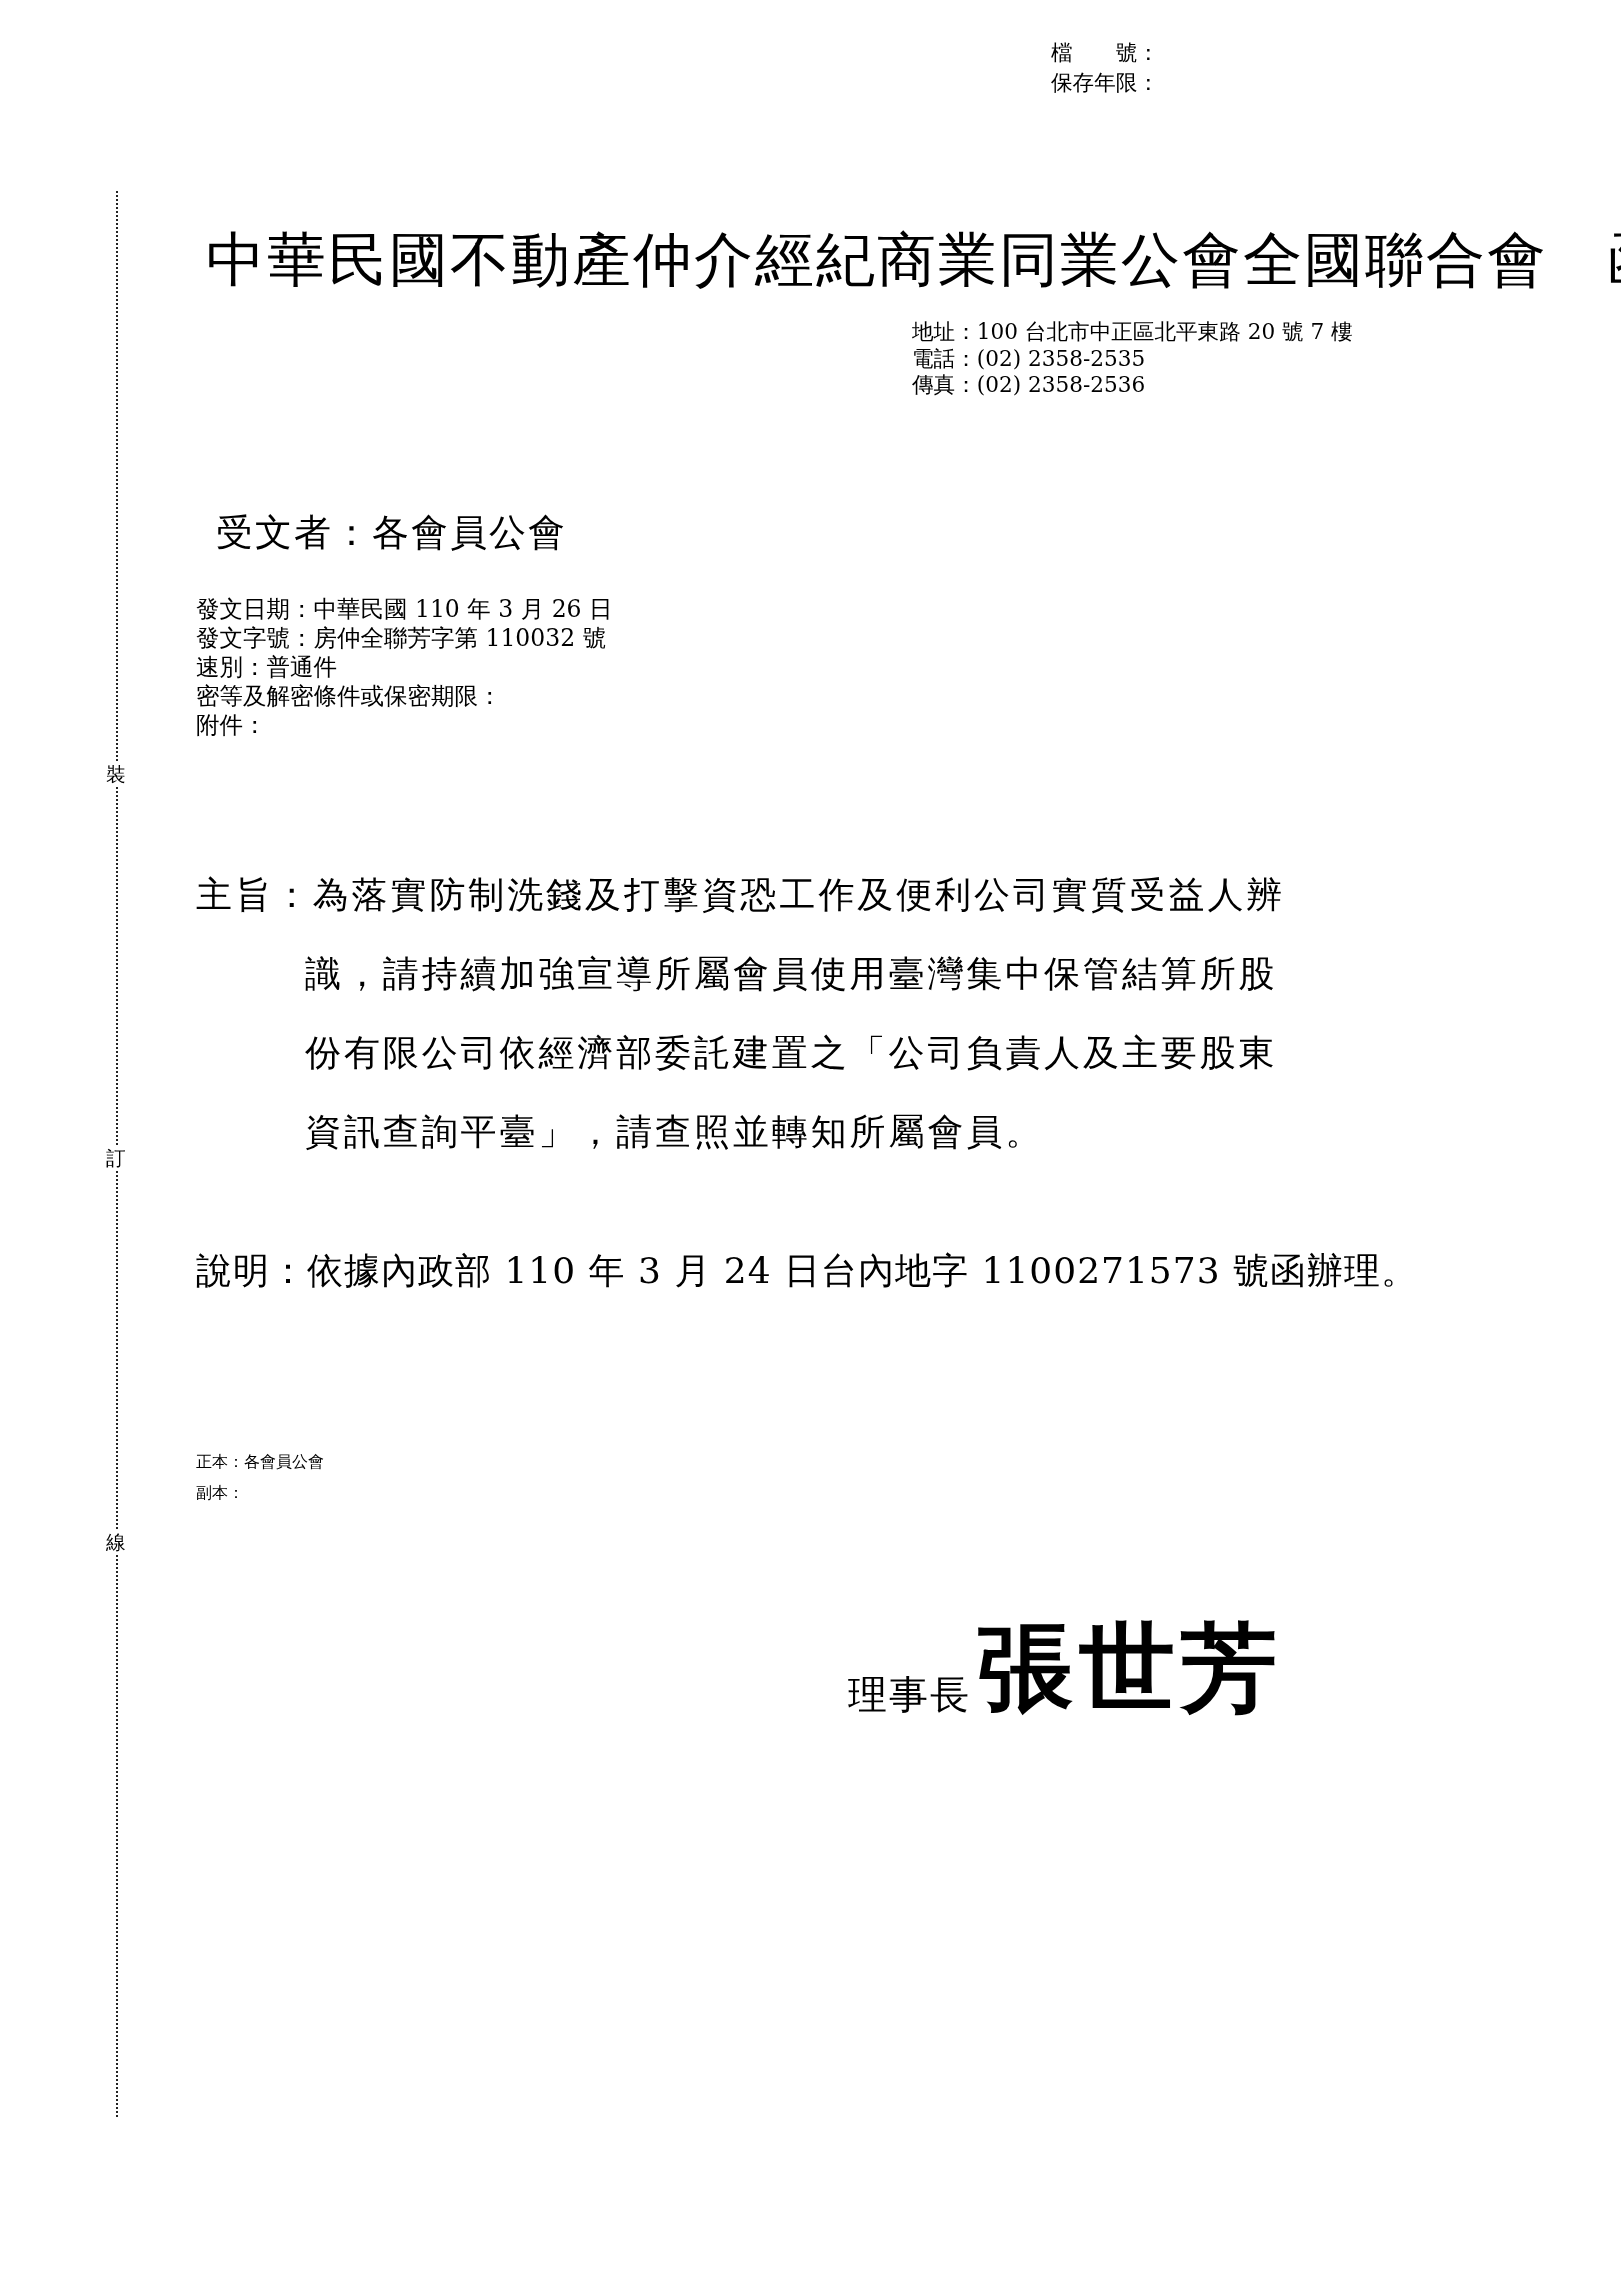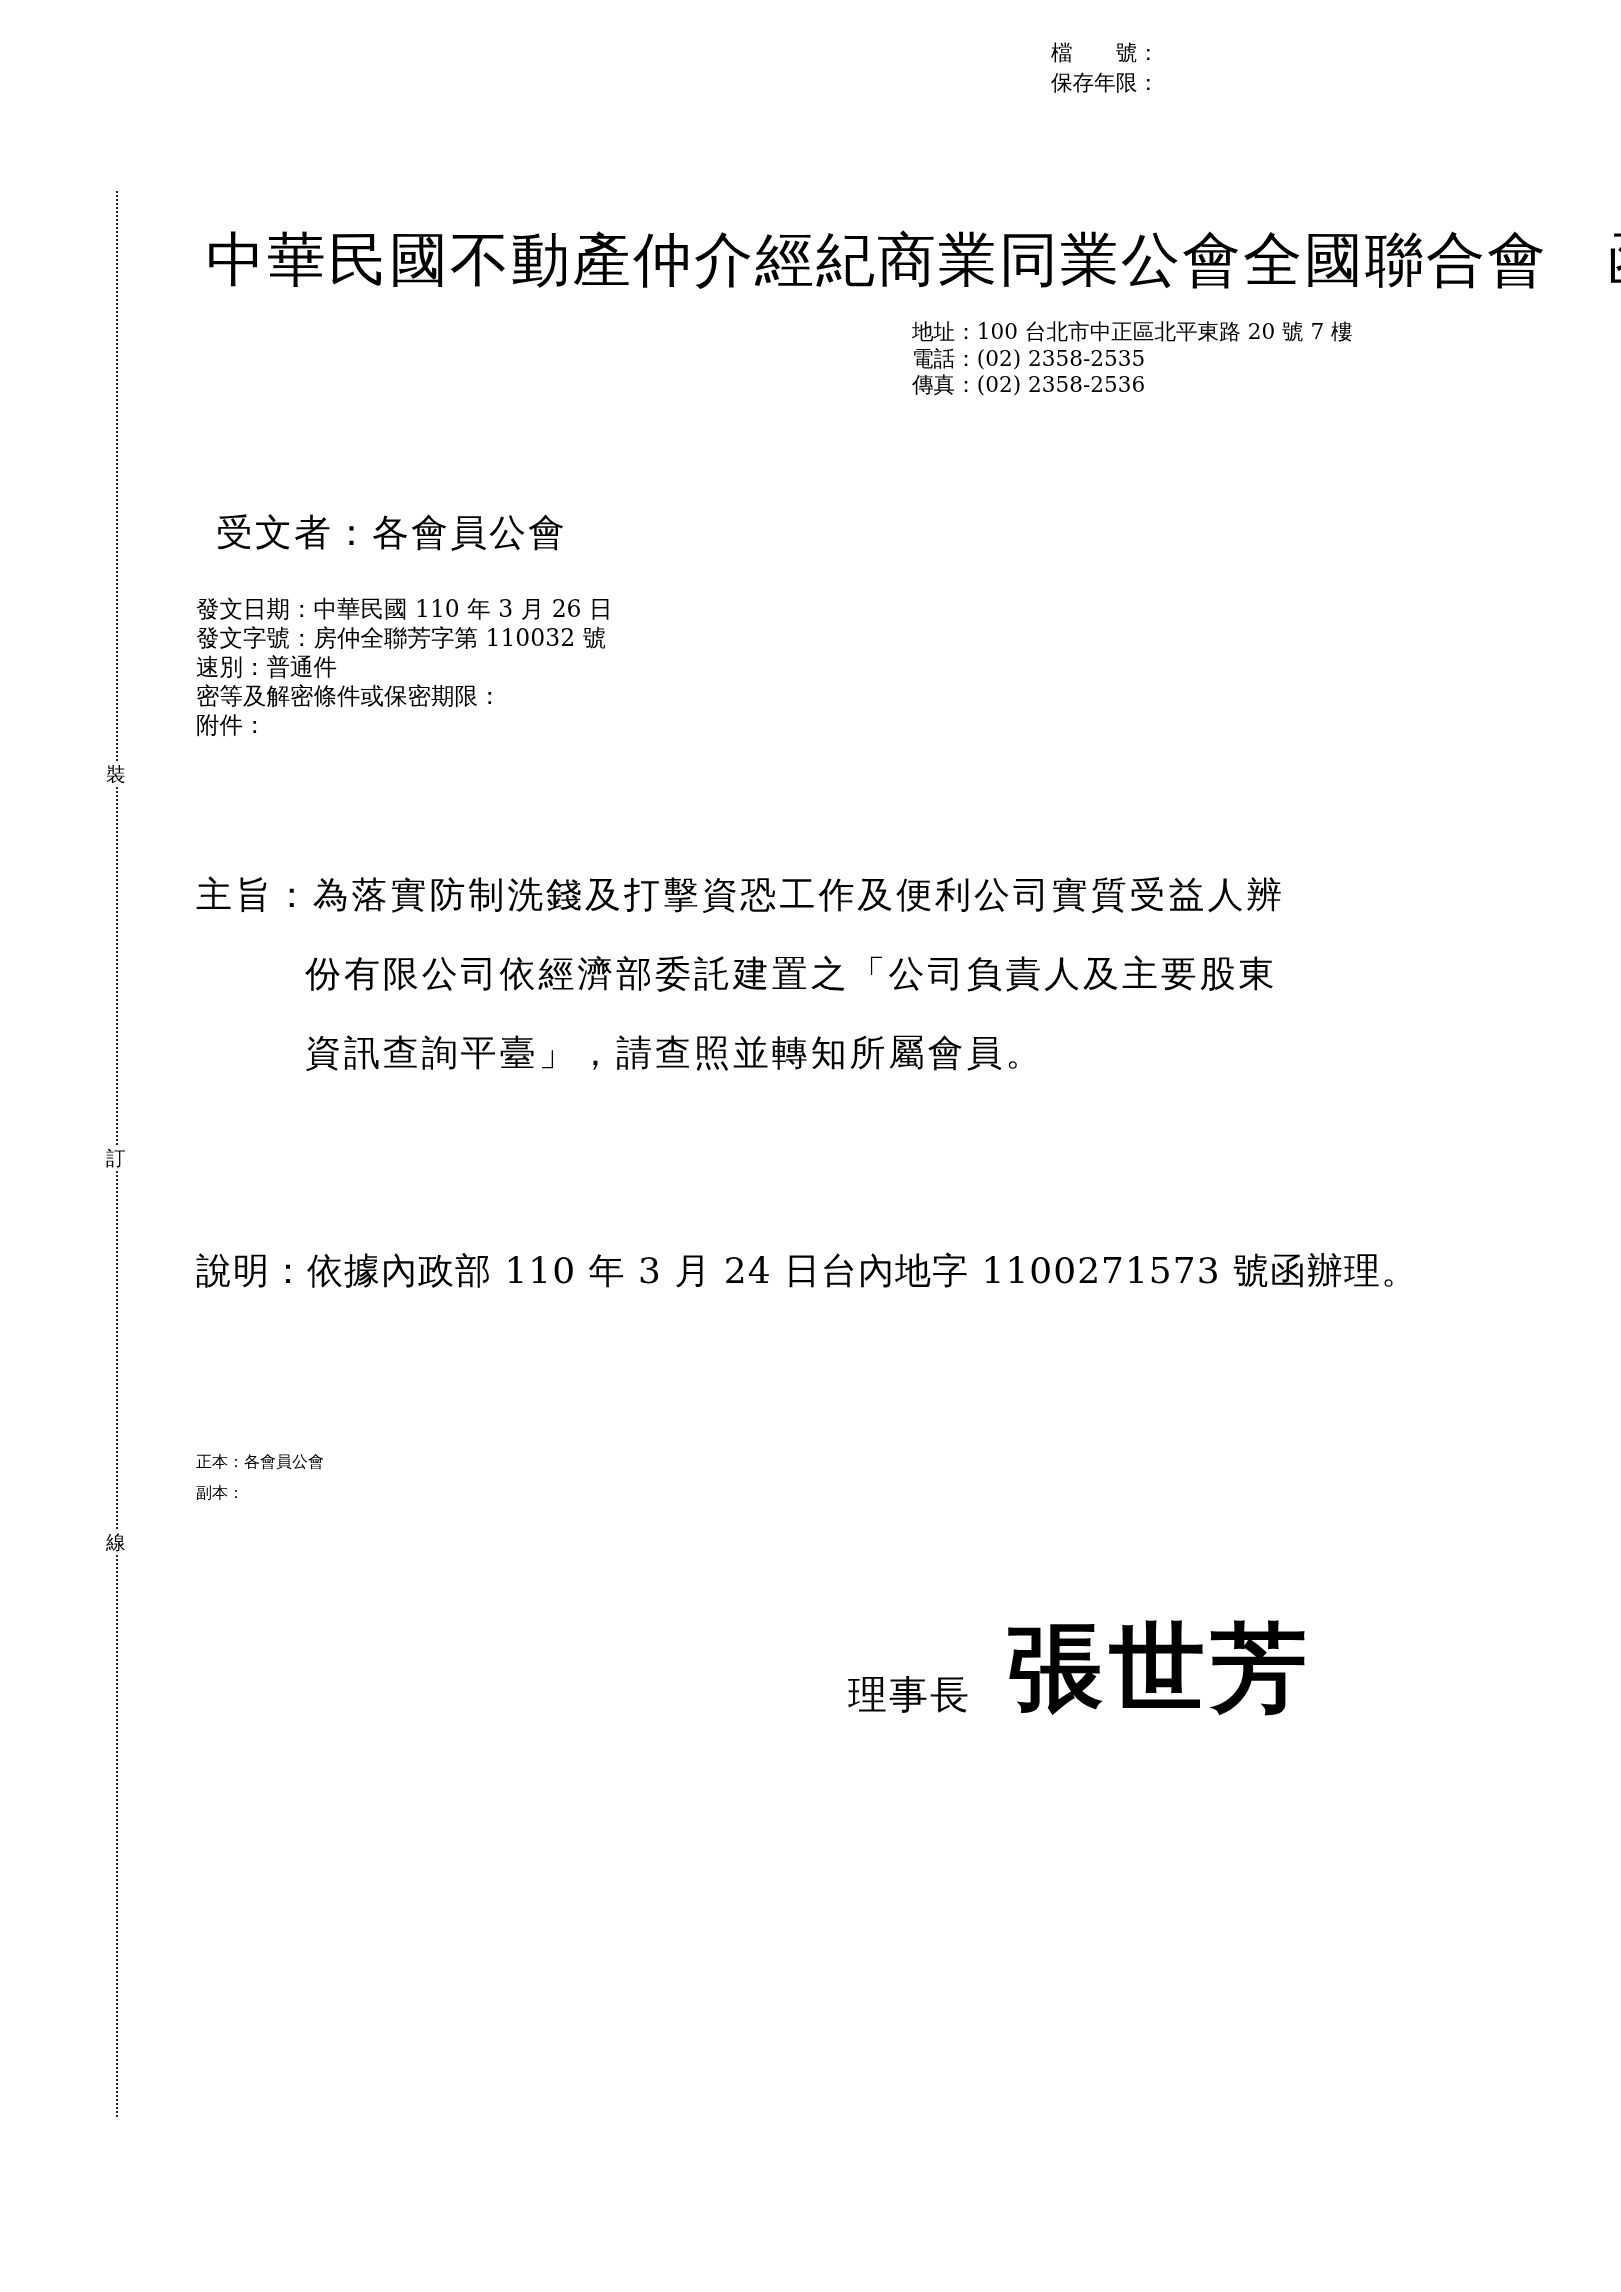--- a/index.html
+++ b/index.html
@@ -33,21 +33,21 @@
   .subject { left: 196px; top: 855px; font-size: 36px; line-height: 79px; letter-spacing: 2.9px; }
   .subject .indent { padding-left: 109px; display: block; }
 
   .explain { left: 196px; top: 1248px; font-size: 36px; line-height: 45px; letter-spacing: 1px; }
 
   .copies { left: 196px; top: 1446px; font-size: 16px; line-height: 31px; }
 
   .signoff { left: 848px; top: 1614px; }
   .signoff .title { font-size: 39px; letter-spacing: 2px; vertical-align: bottom; text-align: right; }
   .signoff .name {
-    font-size: 96px; font-weight: bold; letter-spacing: 5.9px; margin-left: 36px;
+    font-size: 96px; font-weight: bold; letter-spacing: 5.9px; margin-left: 6px;
     vertical-align: bottom; line-height: 108px;
   }
 </style>
 </head>
 <body>
 
 <div class="binding-line"></div>
 <div class="binding-char" style="top:763px;">裝</div>
 <div class="binding-char" style="top:1147px;">訂</div>
 <div class="binding-char" style="top:1531px;">線</div>
@@ -74,20 +74,21 @@
 <div class="abs meta">
   <div>發文日期：中華民國 110 年 3 月 26 日</div>
   <div>發文字號：房仲全聯芳字第 110032 號</div>
   <div>速別：普通件</div>
   <div>密等及解密條件或保密期限：</div>
   <div>附件：</div>
 </div>
 
 <div class="abs subject">
   <div><span>主旨：</span><span>為落實防制洗錢及打擊資恐工作及便利公司實質受益人辨</span></div>
+  <span class="indent">識，請持續加強宣導所屬會員使用臺灣集中保管結算所股</span>
   <span class="indent">份有限公司依經濟部委託建置之「公司負責人及主要股東</span>
   <span class="indent">資訊查詢平臺」，請查照並轉知所屬會員。</span>
 </div>
 
 <div class="abs explain">
   <span>說明：</span><span>依據內政部 110 年 3 月 24 日台內地字 1100271573 號函辦理。</span>
 </div>
 
 <div class="abs copies">
   <div>正本：各會員公會</div>

